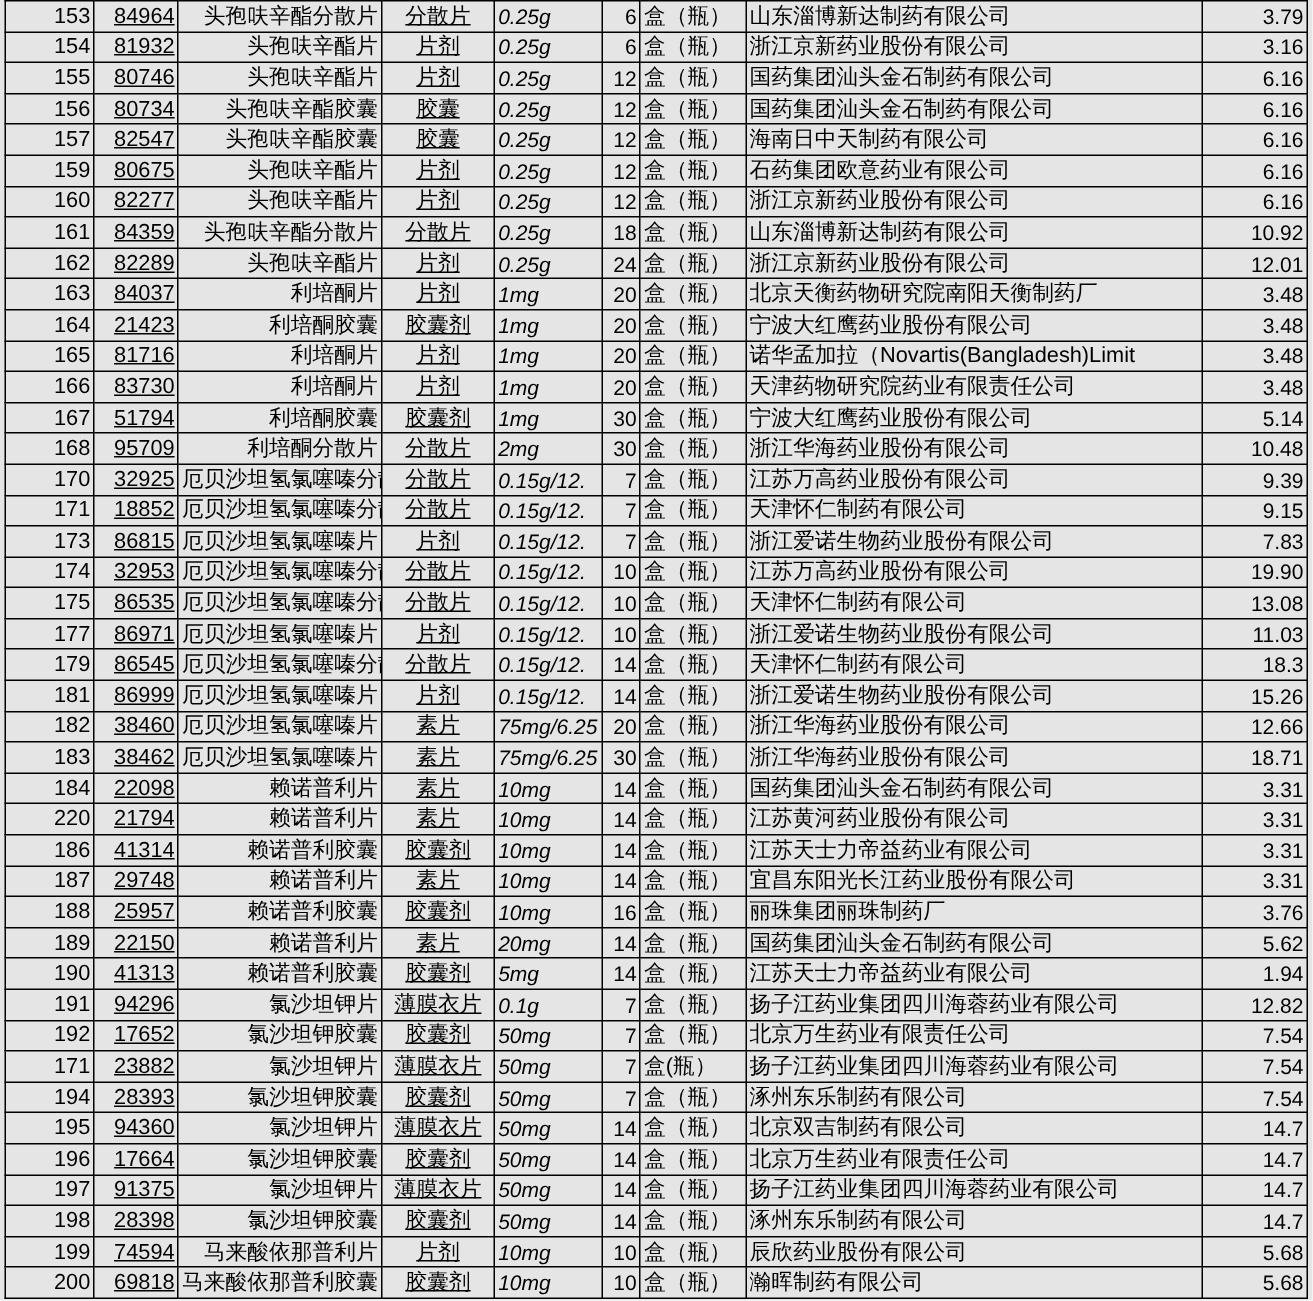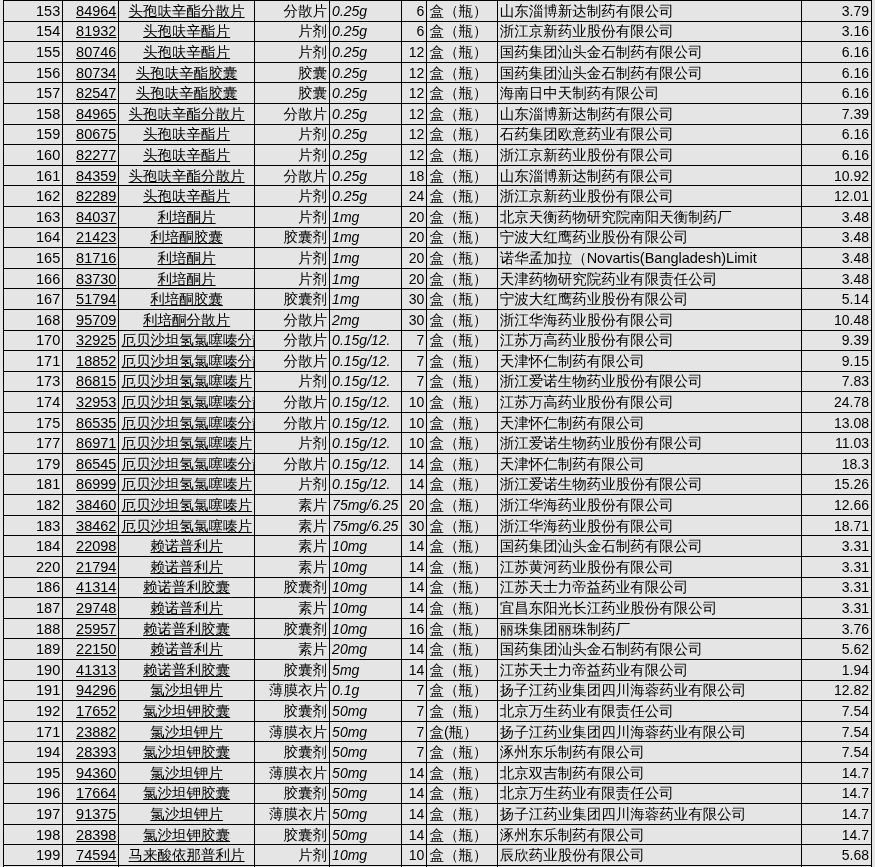--- a/index.html
+++ b/index.html
@@ -38,22 +38,22 @@
   col.c-name  {width:135px;}
   col.c-form  {width:75px;}
   col.c-spec  {width:72px;}
   col.c-qty   {width:25px;}
   col.c-unit  {width:70px;}
   col.c-maker {width:303px;}
   col.c-price {width:70px;}
 
   td.idx   {text-align:right;padding-right:6px;}
   td.code  {text-align:right;padding-right:3px;text-decoration:underline;}
-  td.name  {text-align:center;text-decoration:underline;}
-  td.form  {text-align:right;}
+  td.name  {text-align:right;}
+  td.form  {text-align:center;text-decoration:underline;}
   td.spec  {text-align:left;font-family:"Liberation Mono","DejaVu Sans Mono",monospace;font-size:14px;font-style:italic;}
   td.qty   {text-align:right;padding-right:1px;font-family:"Liberation Mono","DejaVu Sans Mono",monospace;font-size:14px;}
   td.unit  {text-align:left;}
   td.maker {text-align:left;}
   td.price {text-align:right;padding-right:5px;font-family:"Liberation Mono","DejaVu Sans Mono",monospace;font-size:14px;}
 
   
   td.idx, td.code{font-family:"Liberation Mono","DejaVu Sans Mono",monospace;font-size:14.5px;}
 </style>
 </head>
@@ -122,31 +122,20 @@
           <td class="code">82547</td>
           <td class="name">头孢呋辛酯胶囊</td>
           <td class="form">胶囊</td>
           <td class="spec">0.25g</td>
           <td class="qty">12</td>
           <td class="unit">盒（瓶）</td>
           <td class="maker">海南日中天制药有限公司</td>
           <td class="price">6.16</td>
         </tr>
         <tr>
-          <td class="idx">158</td>
-          <td class="code">84965</td>
-          <td class="name">头孢呋辛酯分散片</td>
-          <td class="form">分散片</td>
-          <td class="spec">0.25g</td>
-          <td class="qty">12</td>
-          <td class="unit">盒（瓶）</td>
-          <td class="maker">山东淄博新达制药有限公司</td>
-          <td class="price">7.39</td>
-        </tr>
-        <tr>
           <td class="idx">159</td>
           <td class="code">80675</td>
           <td class="name">头孢呋辛酯片</td>
           <td class="form">片剂</td>
           <td class="spec">0.25g</td>
           <td class="qty">12</td>
           <td class="unit">盒（瓶）</td>
           <td class="maker">石药集团欧意药业有限公司</td>
           <td class="price">6.16</td>
         </tr>
@@ -284,21 +273,21 @@
         </tr>
         <tr>
           <td class="idx">174</td>
           <td class="code">32953</td>
           <td class="name">厄贝沙坦氢氯噻嗪分散片</td>
           <td class="form">分散片</td>
           <td class="spec">0.15g/12.</td>
           <td class="qty">10</td>
           <td class="unit">盒（瓶）</td>
           <td class="maker">江苏万高药业股份有限公司</td>
-          <td class="price">24.78</td>
+          <td class="price">19.90</td>
         </tr>
         <tr>
           <td class="idx">175</td>
           <td class="code">86535</td>
           <td class="name">厄贝沙坦氢氯噻嗪分散片</td>
           <td class="form">分散片</td>
           <td class="spec">0.15g/12.</td>
           <td class="qty">10</td>
           <td class="unit">盒（瓶）</td>
           <td class="maker">天津怀仁制药有限公司</td>

